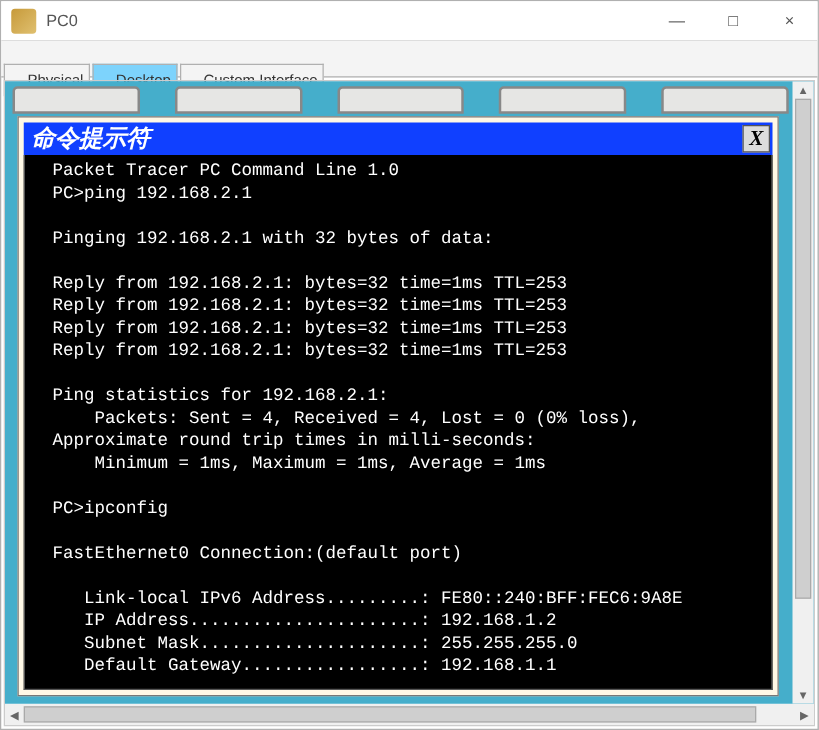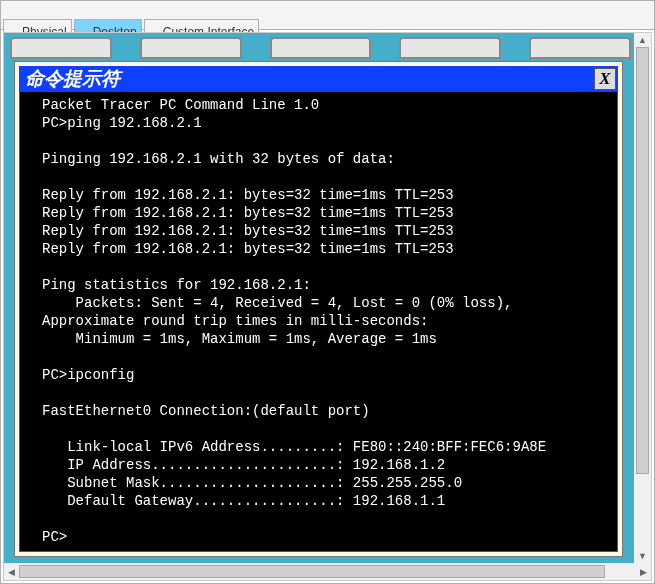--- a/index.html
+++ b/index.html
@@ -150,20 +150,27 @@
     overflow:hidden;
     border:1px solid #555;
     border-top:none;
   }
 </style>
 </head>
 <body>
 
 <div class="window">
 
+  <div class="titlebar">
+    <div class="app-icon"></div>
+    <div class="title">PC0</div>
+    <div class="winbtn">—</div>
+    <div class="winbtn">□</div>
+    <div class="winbtn">×</div>
+  </div>
 
   <div class="tabs">
     <div class="tab">Physical</div>
     <div class="tab active">Desktop</div>
     <div class="tab">Custom Interface</div>
   </div>
 
   <div class="desktop-area">
     <div class="desktop-content">
 

